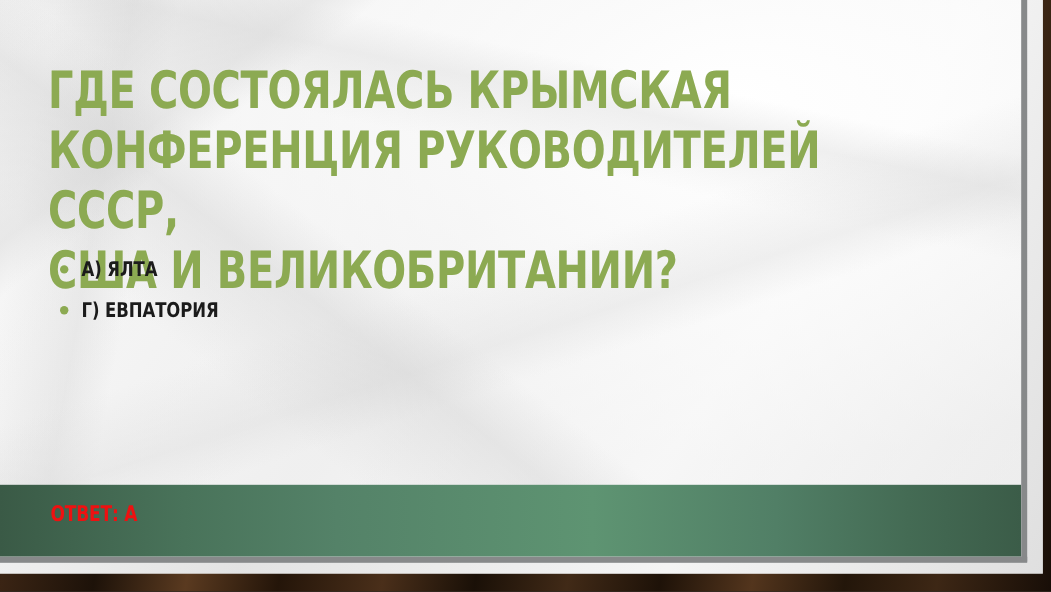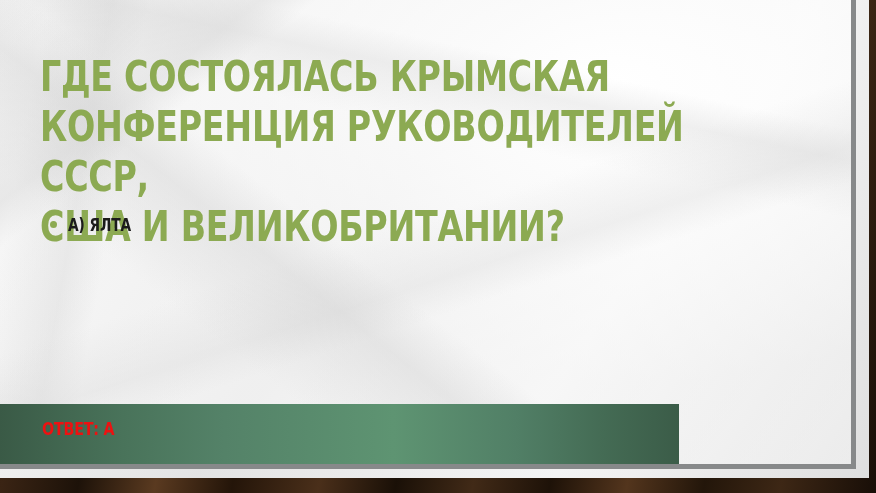--- a/index.html
+++ b/index.html
@@ -144,21 +144,21 @@
     transform: scaleX(0.9);
     transform-origin: left center;
   }
   #bullets li.indent { padding-left: 28px; }
 
   
   #answer-banner {
     position: absolute;
     left: 0;
     top: 404px;
-    width: 679px;
+    width: 851px;
     height: 60px;
     background: linear-gradient(90deg,
         #3a5a46 0%,
         #49735a 18%,
         #548268 33%,
         #5e9472 58%,
         #517f66 76%,
         #446b54 89%,
         #3b5c48 100%);
   }
@@ -188,20 +188,24 @@
 
     <h1 id="title">ГДЕ СОСТОЯЛАСЬ КРЫМСКАЯ
 КОНФЕРЕНЦИЯ РУКОВОДИТЕЛЕЙ СССР,
 США И ВЕЛИКОБРИТАНИИ?</h1>
 
     <ul id="bullets">
       <li>
         <span class="bullet-dot"></span>
         <span class="bullet-text">А) ЯЛТА</span>
       </li>
+      <li>
+        <span class="bullet-dot"></span>
+        <span class="bullet-text">Г) ЕВПАТОРИЯ</span>
+      </li>
     </ul>
 
     <div id="answer-banner">
       <div id="answer-text">ОТВЕТ: А</div>
     </div>
 
   </div>
 
   <div id="frame-rule-right"></div>
   <div id="frame-rule-bottom"></div>

